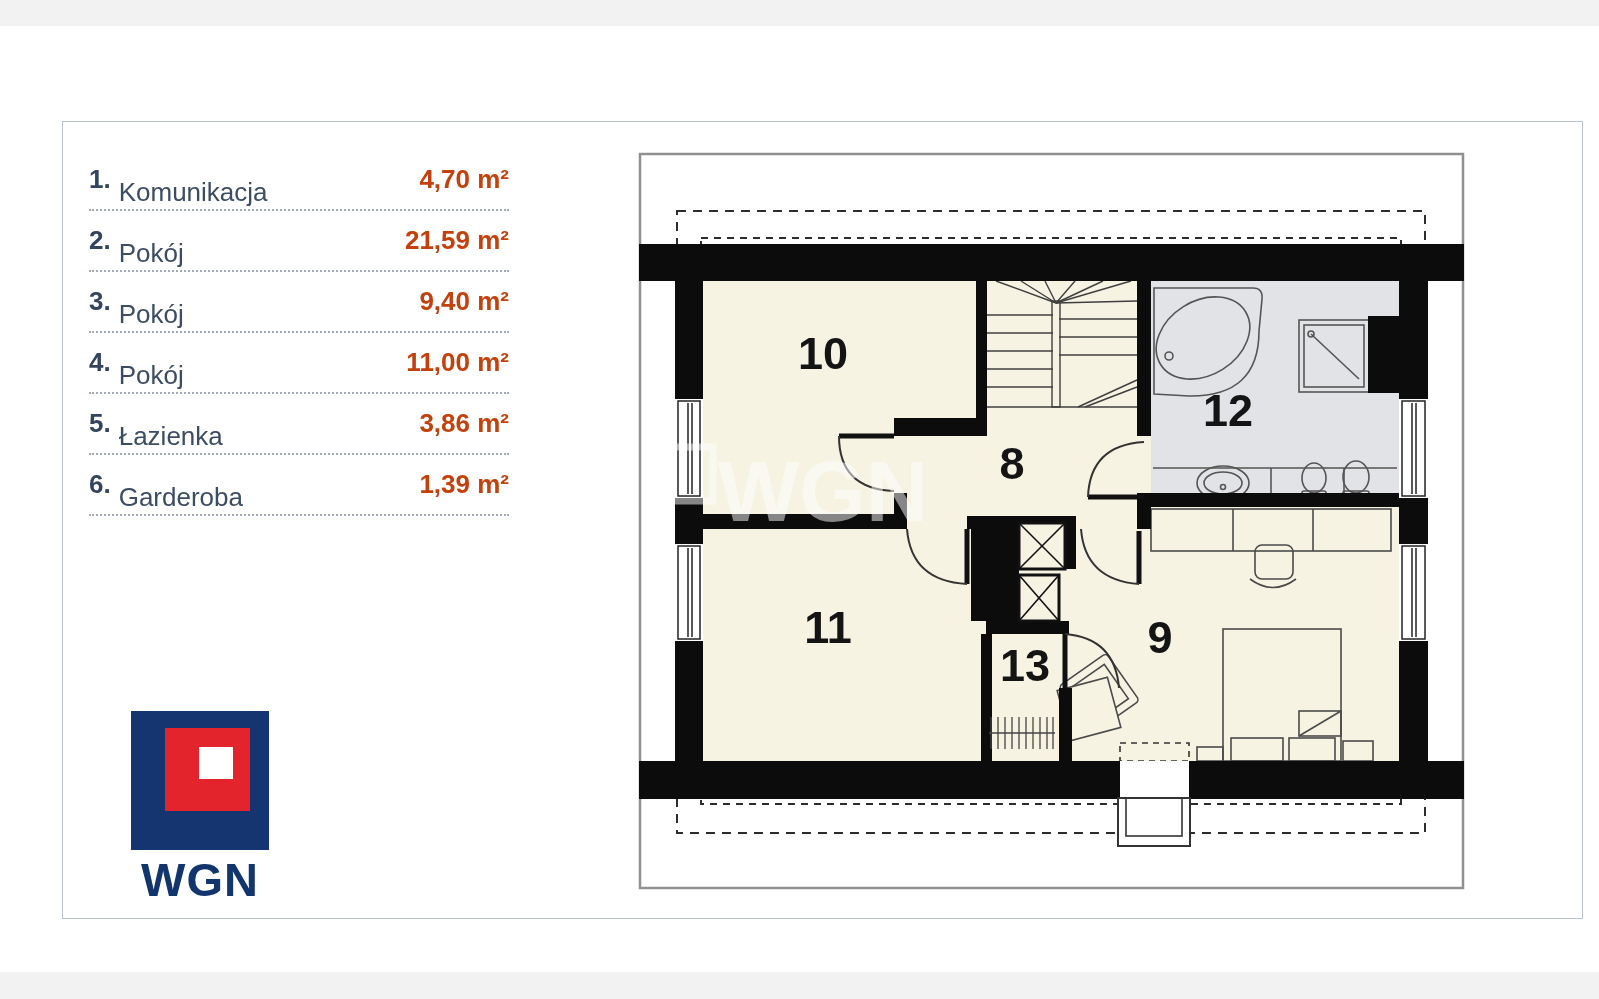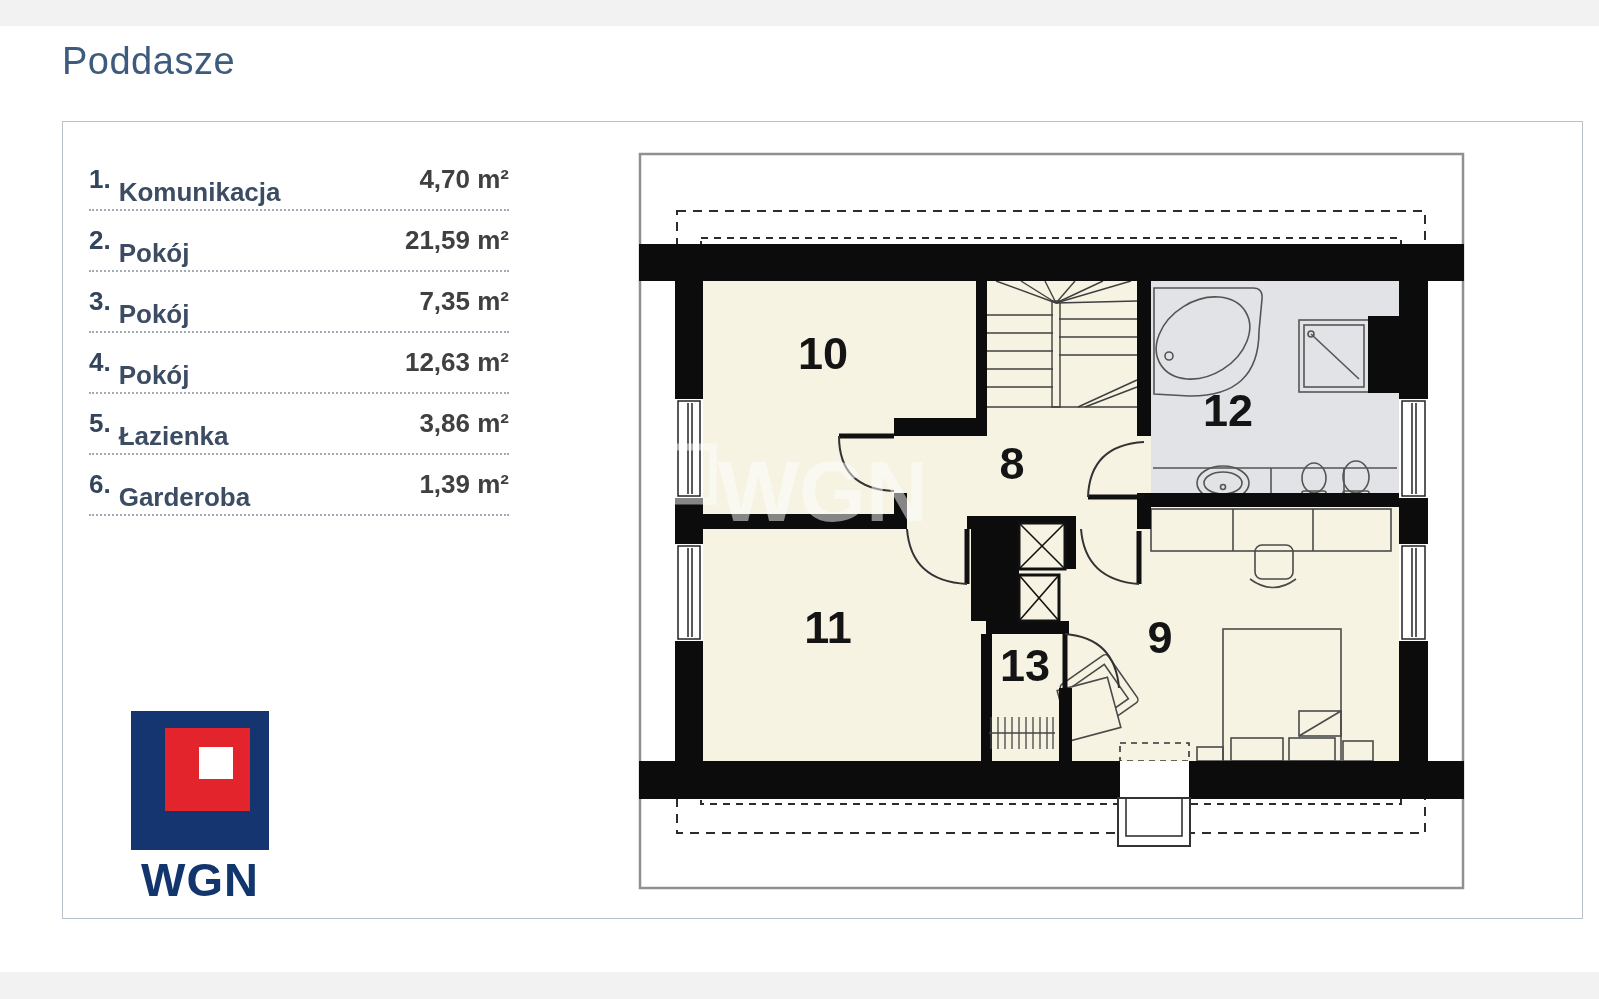--- a/index.html
+++ b/index.html
@@ -9,63 +9,62 @@
   .strip-bottom{position:absolute;left:0;top:972px;width:1599px;height:27px;background:#f2f2f3;}
   .page-title{position:absolute;left:62px;top:40px;font-size:38px;color:#3d5b7c;
               font-weight:400;letter-spacing:.5px;}
   .card{position:absolute;left:62px;top:121px;width:1521px;height:798px;
         background:#ffffff;border:1px solid #b9c1cb;box-sizing:border-box;}
   
   .legend{position:absolute;left:26px;top:28px;width:420px;}
   .legend-row{display:flex;align-items:center;height:59px;
               border-bottom:2px dotted #a2abb5;font-size:26px;color:#3b4c63;}
   .legend-no{font-weight:700;margin-right:8px;color:#33445d;}
-  .legend-label{font-weight:700;margin-top:26px;}
-  .legend-area{margin-left:auto;font-weight:700;color:#404040;}
+  .legend-label{font-weight:400;margin-top:26px;}
+  .legend-area{margin-left:auto;font-weight:700;color:#c2410c;}
   
   .logo{position:absolute;left:68px;top:589px;width:200px;}
   .logo-navy{position:relative;width:138px;height:139px;background:#143570;}
   .logo-red{position:absolute;left:34px;top:17px;width:85px;height:83px;background:#e4242c;}
   .logo-white{position:absolute;left:34px;top:19px;width:34px;height:32px;background:#ffffff;}
   .logo-text{width:138px;text-align:center;font-size:47px;font-weight:800;
              color:#12356e;letter-spacing:1px;margin-top:2px;}
   
   .plan{position:absolute;left:558px;top:14px;width:855px;height:765px;}
 </style>
 </head>
 <body>
 
 <div class="screen">
   <div class="strip-top"></div>
   <div class="strip-bottom"></div>
 
-  <div class="page-title">Poddasze</div>
 
   <div class="card">
 
     <div class="legend">
       <div class="legend-row">
         <span class="legend-no">1.</span>
         <span class="legend-label">Komunikacja</span>
         <span class="legend-area">4,70 m²</span>
       </div>
       <div class="legend-row">
         <span class="legend-no">2.</span>
         <span class="legend-label">Pokój</span>
         <span class="legend-area">21,59 m²</span>
       </div>
       <div class="legend-row">
         <span class="legend-no">3.</span>
         <span class="legend-label">Pokój</span>
-        <span class="legend-area">7,35 m²</span>
+        <span class="legend-area">9,40 m²</span>
       </div>
       <div class="legend-row">
         <span class="legend-no">4.</span>
         <span class="legend-label">Pokój</span>
-        <span class="legend-area">12,63 m²</span>
+        <span class="legend-area">11,00 m²</span>
       </div>
       <div class="legend-row">
         <span class="legend-no">5.</span>
         <span class="legend-label">Łazienka</span>
         <span class="legend-area">3,86 m²</span>
       </div>
       <div class="legend-row">
         <span class="legend-no">6.</span>
         <span class="legend-label">Garderoba</span>
         <span class="legend-area">1,39 m²</span>

